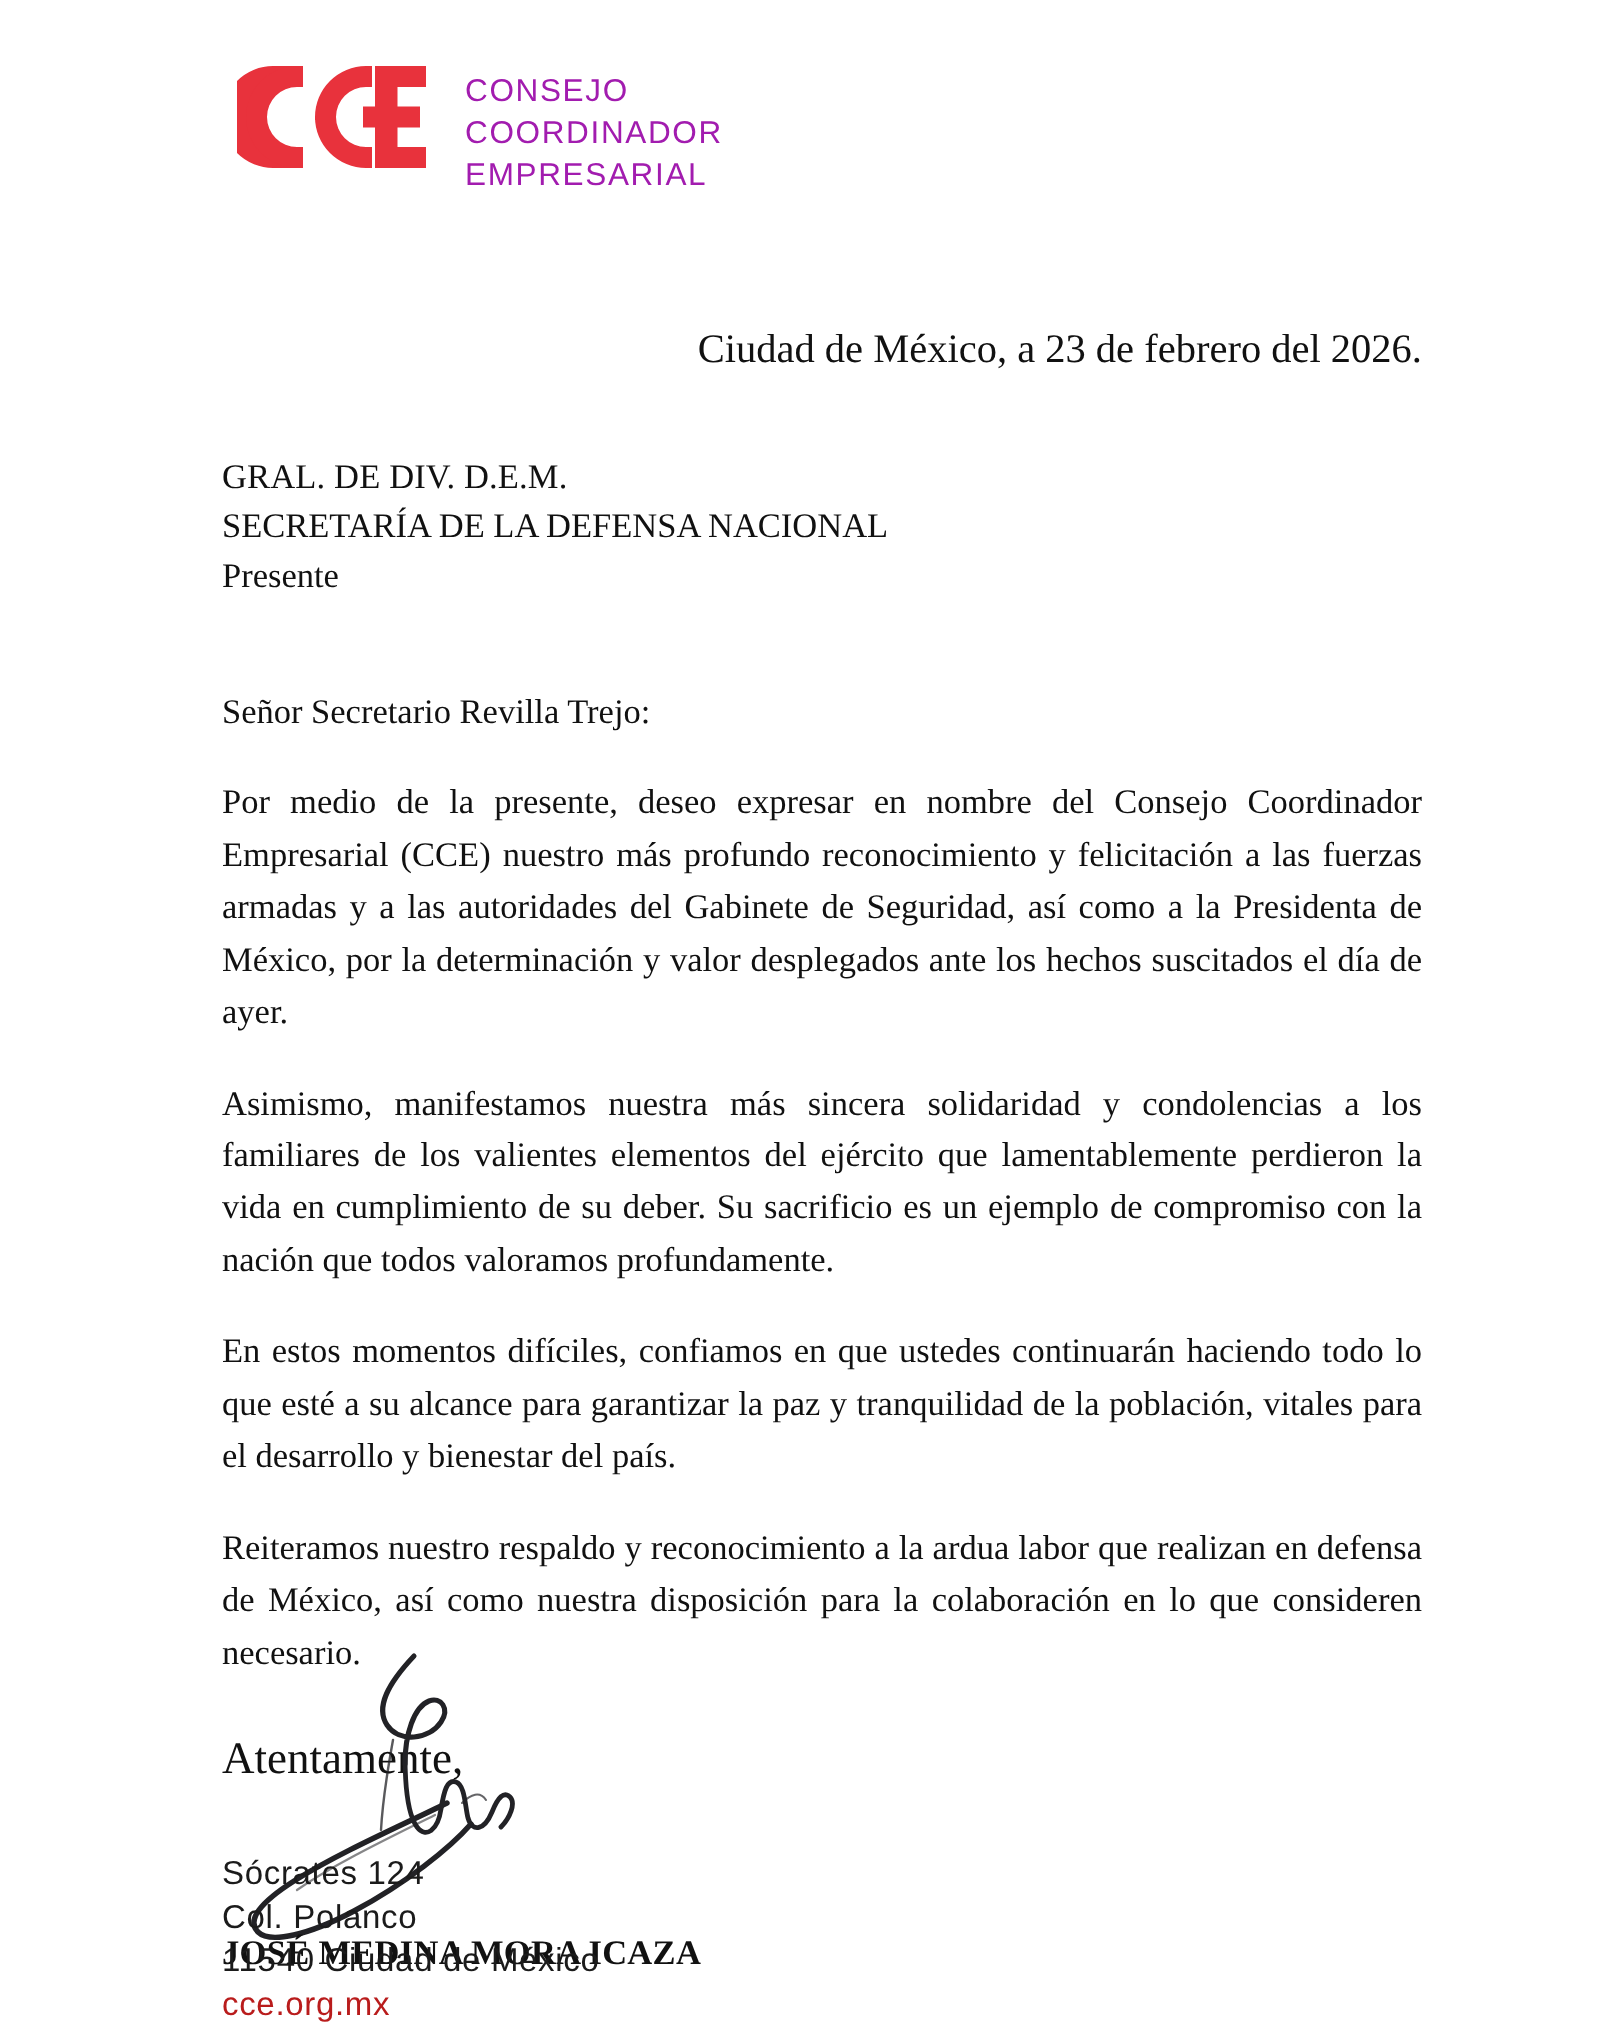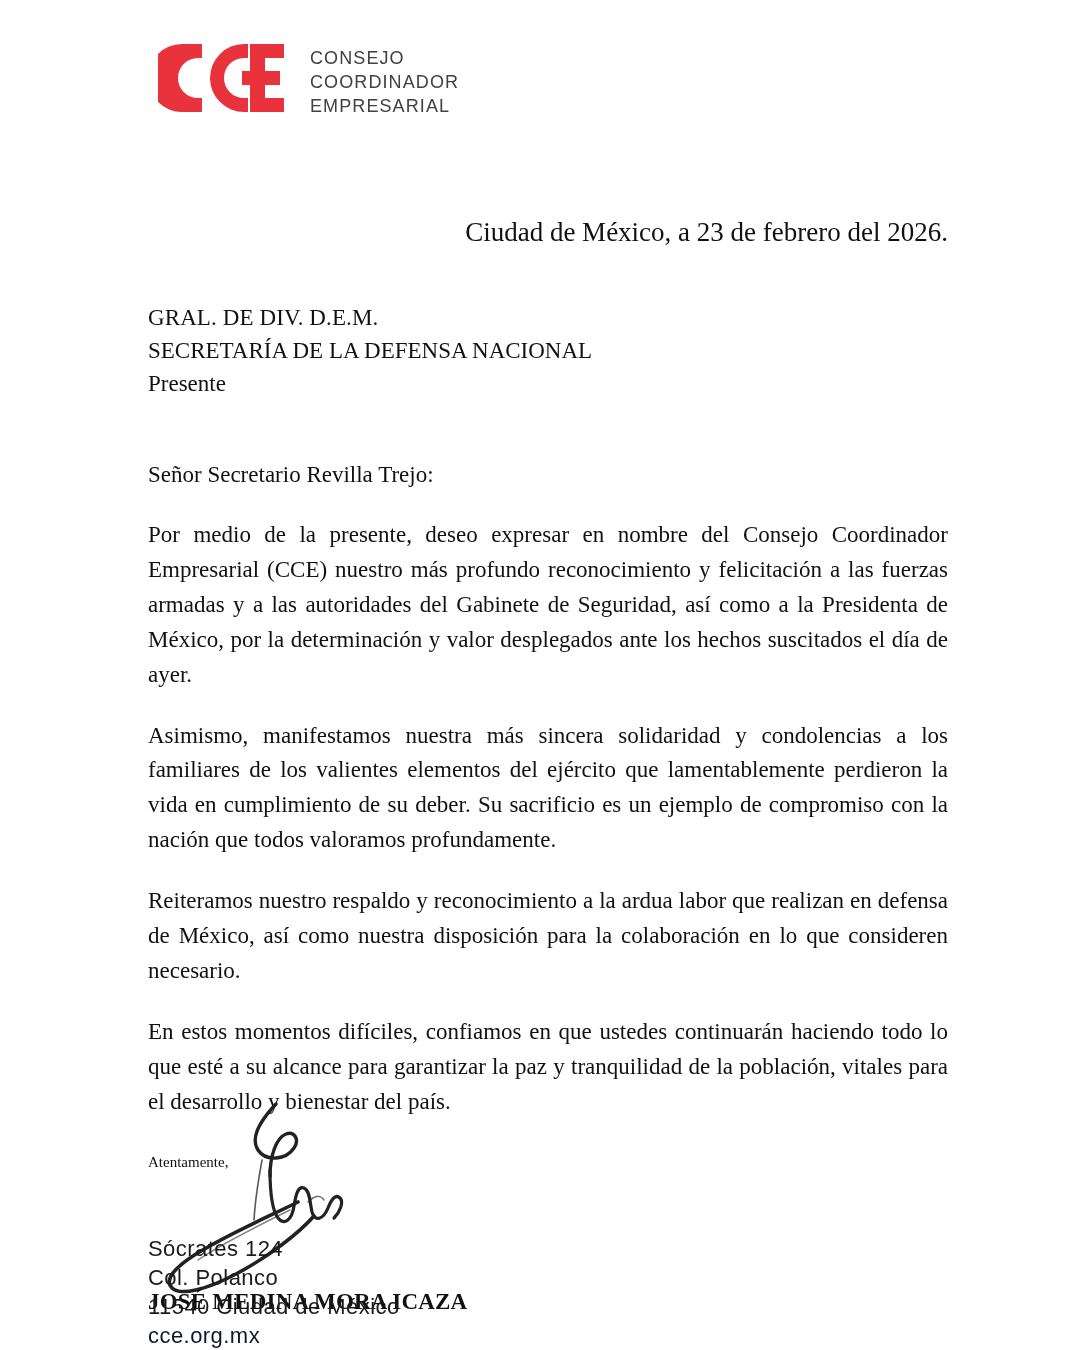--- a/index.html
+++ b/index.html
@@ -32,24 +32,24 @@
   }
   .logo-mark {
     width: 130px;
     height: 72px;
     position: relative;
     flex: 0 0 auto;
   }
   .logo-mark svg { display: block; }
   .logo-words {
     font-family: "Liberation Sans", "DejaVu Sans", sans-serif;
-    font-size: 18px;
+    font-size: 21px;
     line-height: 1.33;
     letter-spacing: 1.1px;
-    color: #404040;
+    color: #a21caf;
     text-transform: uppercase;
     padding-top: 5px;
     white-space: nowrap;
   }
   .logo-words div { display: block; }
 
   
   .doc {
     position: absolute;
     left: 148px;
@@ -85,21 +85,21 @@
   }
   .para:first-of-type { margin-top: 26px; }
 
   
   .sign-wrap {
     position: relative;
     margin-top: 26px;
     height: 170px;
   }
   .atentamente {
-    font-size: 15px;
+    font-size: 30px;
     line-height: 1.4;
     position: absolute;
     left: 0;
     top: 6px;
   }
   .signature-ink {
     position: absolute;
     left: 10px;
     top: -48px;
     width: 260px;
@@ -122,21 +122,21 @@
   .footer {
     position: absolute;
     left: 148px;
     top: 1234px;
     font-family: "Liberation Sans", "DejaVu Sans", sans-serif;
     font-size: 22px;
     line-height: 1.32;
     letter-spacing: 0.45px;
     color: #1b1b1b;
   }
-  .footer .url { color: #0f172a; }
+  .footer .url { color: #b91c1c; }
 </style>
 </head>
 <body>
 
 <div class="page">
 
   <div class="letterhead">
 
     <div class="logo-mark">
       <svg width="130" height="72" viewBox="0 0 130 72" xmlns="http://www.w3.org/2000/svg" aria-hidden="true">
@@ -181,22 +181,22 @@
     <div class="addressee">
       <div class="bold">GRAL. DE DIV. D.E.M.</div>
       <div>SECRETARÍA DE LA DEFENSA NACIONAL</div>
       <div>Presente</div>
     </div>
 
     <div class="salutation">Señor Secretario Revilla Trejo:</div>
 
     <p class="para">Por medio de la presente, deseo expresar en nombre del Consejo Coordinador Empresarial (CCE) nuestro más profundo reconocimiento y felicitación a las fuerzas armadas y a las autoridades del Gabinete de Seguridad, así como a la Presidenta de México, por la determinación y valor desplegados ante los hechos suscitados el día de ayer.</p>
     <p class="para">Asimismo, manifestamos nuestra más sincera solidaridad y condolencias a los familiares de los valientes elementos del ejército que lamentablemente perdieron la vida en cumplimiento de su deber. Su sacrificio es un ejemplo de compromiso con la nación que todos valoramos profundamente.</p>
+    <p class="para">En estos momentos difíciles, confiamos en que ustedes continuarán haciendo todo lo que esté a su alcance para garantizar la paz y tranquilidad de la población, vitales para el desarrollo y bienestar del país.</p>
     <p class="para">Reiteramos nuestro respaldo y reconocimiento a la ardua labor que realizan en defensa de México, así como nuestra disposición para la colaboración en lo que consideren necesario.</p>
-    <p class="para">En estos momentos difíciles, confiamos en que ustedes continuarán haciendo todo lo que esté a su alcance para garantizar la paz y tranquilidad de la población, vitales para el desarrollo y bienestar del país.</p>
 
     <div class="sign-wrap">
 
       <div class="atentamente">Atentamente,</div>
 
       <div class="signature-ink">
         <svg width="260" height="215" viewBox="0 0 260 215" xmlns="http://www.w3.org/2000/svg" aria-hidden="true">
           <g fill="none" stroke="#222226" stroke-linecap="round" stroke-linejoin="round">
 
             <path d="M118 6 C 101 24, 92 40, 100 52 C 108 64, 128 62, 136 50 C 142 41, 136 33, 128 36

